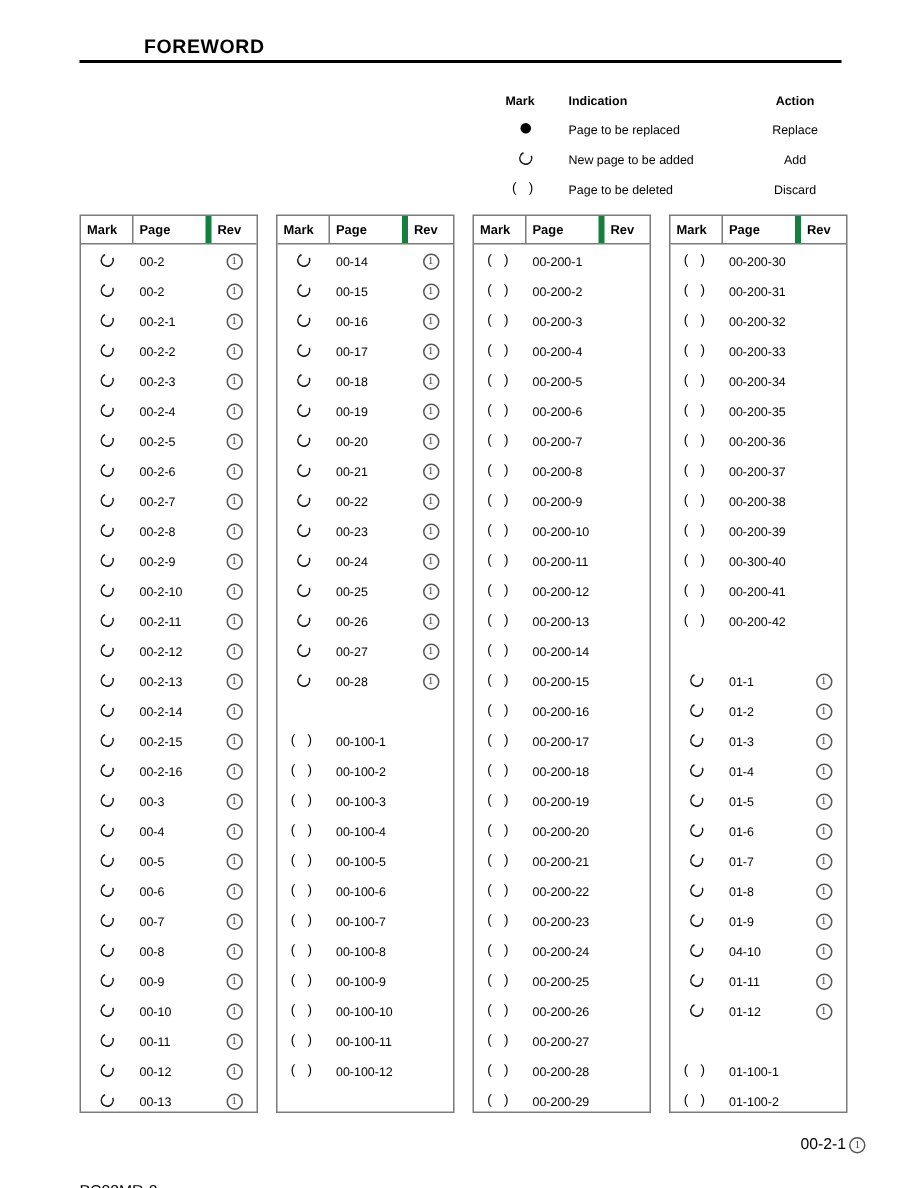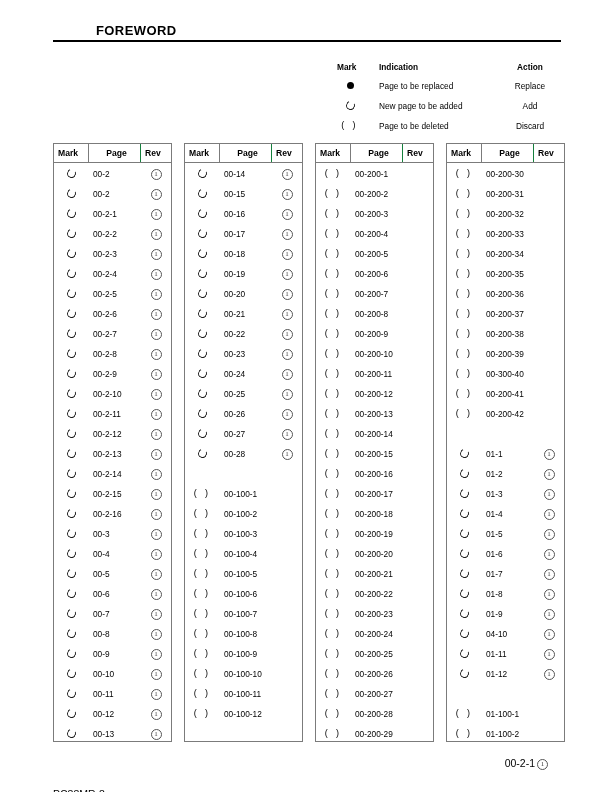--- a/index.html
+++ b/index.html
@@ -172,21 +172,21 @@
     box-sizing: border-box;
   }
   .th {
     font-size: 8.6px;
     font-weight: bold;
     line-height: 18px;
     box-sizing: border-box;
     padding-left: 4px;
   }
   .th.c-mark { width: 35px; border-right: 1px solid #7b7b7b; }
-  .th.c-page { width: 52px; border-right: 1px solid #15803d; text-align: center; }
+  .th.c-page { width: 52px; border-right: 4px solid #15803d; }
   .th.c-rev  { width: 30px; }
 
   .tbody { padding-top: 1px; }
   .trow {
     display: flex;
     height: 20px;
     align-items: center;
   }
   .td {
     font-size: 8.3px;
@@ -199,21 +199,21 @@
 
   
   .footer-left {
     position: absolute;
     left: 53px;
     top: 788px;
     font-size: 10.5px;
   }
   .footer-right {
     position: absolute;
-    right: 64px;
+    right: 35px;
     top: 757px;
     font-size: 10.5px;
     white-space: nowrap;
     margin-left: 39px;
   }
   .footer-right .rev-mark {
     top: -1px;
     margin-left: 2px;
   }
 </style>

